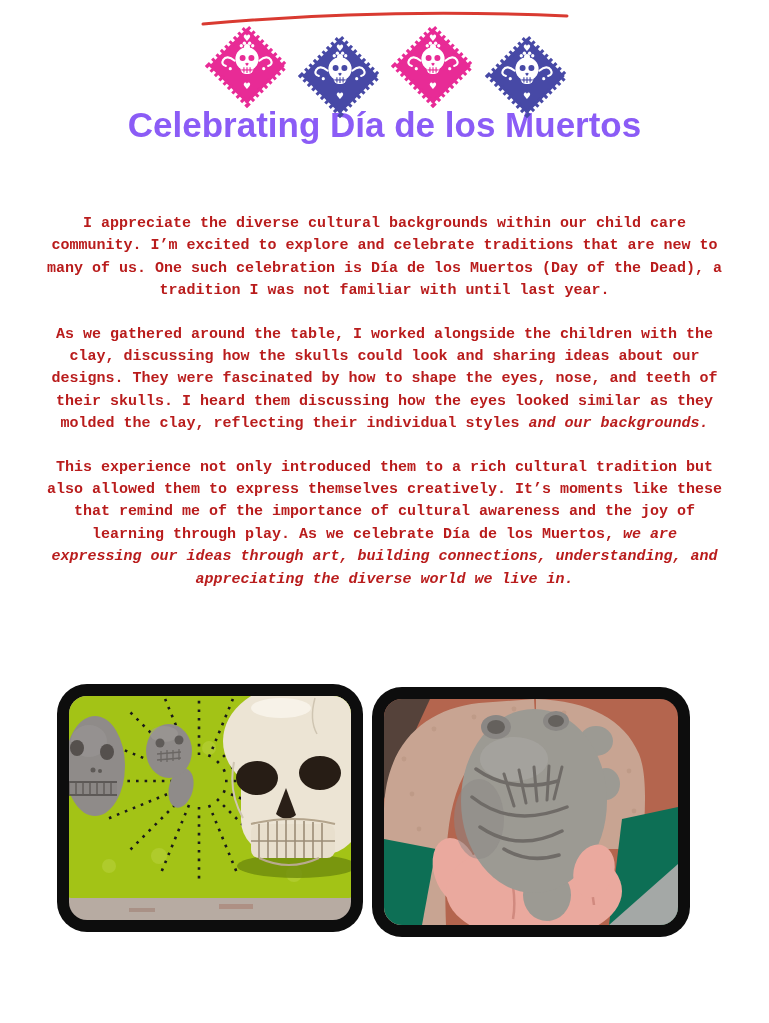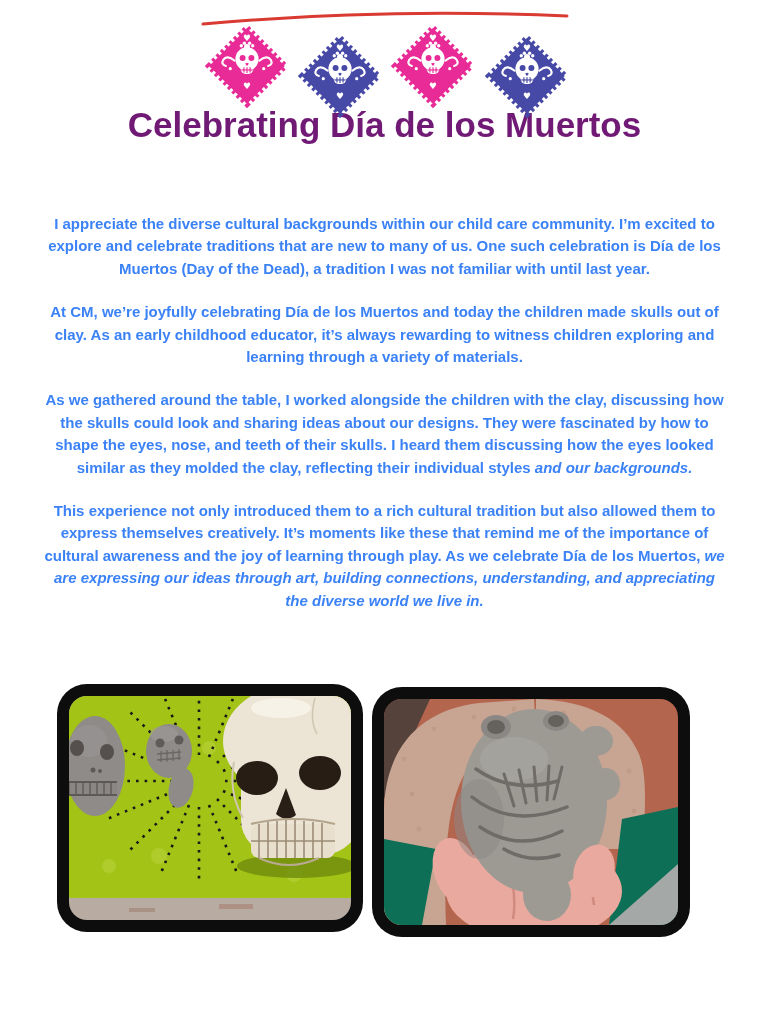--- a/index.html
+++ b/index.html
@@ -80,27 +80,26 @@
         <use href="#picado-flag"></use>
       </svg>
     <svg class="flag flag-3" viewBox="0 0 100 100" style="color: rgb(232, 43, 150);">
         <use href="#picado-flag"></use>
       </svg>
     <svg class="flag flag-4" viewBox="0 0 100 100" style="color: rgb(71, 73, 166);">
         <use href="#picado-flag"></use>
       </svg>
   </div>
 
-  <h1 class="title" style="color: #701a75;">
+  <h1 class="title" style="color: #8b5cf6;">
     <span>Celebrating Día de los Muertos</span>
   </h1>
 
-  <div class="article" style="color: #3b82f6;">
+  <div class="article" style="color: #b91c1c; font-family: Liberation Mono, monospace;">
     <p><span>I appreciate the diverse cultural backgrounds within our child care community. I’m excited to explore and celebrate traditions that are new to many of us. One such celebration is Día de los Muertos (Day of the Dead), a tradition I was not familiar with until last year.</span><em></em></p>
-    <p><span>At CM, we’re joyfully celebrating Día de los Muertos and today the children made skulls out of clay. As an early childhood educator, it’s always rewarding to witness children exploring and learning through a variety of materials.</span><em></em></p>
     <p><span>As we gathered around the table, I worked alongside the children with the clay, discussing how the skulls could look and sharing ideas about our designs. They were fascinated by how to shape the eyes, nose, and teeth of their skulls. I heard them discussing how the eyes looked similar as they molded the clay, reflecting their individual styles </span><em>and our backgrounds.</em></p>
     <p><span>This experience not only introduced them to a rich cultural tradition but also allowed them to express themselves creatively. It’s moments like these that remind me of the importance of cultural awareness and the joy of learning through play. As we celebrate Día de los Muertos, </span><em>we are expressing our ideas through art,  building connections, understanding, and appreciating  the diverse world we live in.</em></p>
   </div>
 
   <figure class="photo photo-left" aria-label="Two gray clay skulls and a white model skull on a lime-green tray with a radiating dotted pattern" style="background-color: rgb(13, 13, 13);">
     <svg viewBox="0 0 282 224" preserveAspectRatio="none">
       <rect width="282" height="224" fill="#b7aba2"></rect>
       <rect x="150" y="208" width="34" height="5" fill="#a98477" opacity="0.7"></rect>
       <rect x="60" y="212" width="26" height="4" fill="#a08073" opacity="0.6"></rect>
       <rect x="-10" y="-10" width="302" height="212" rx="14" fill="#a3c316"></rect>

